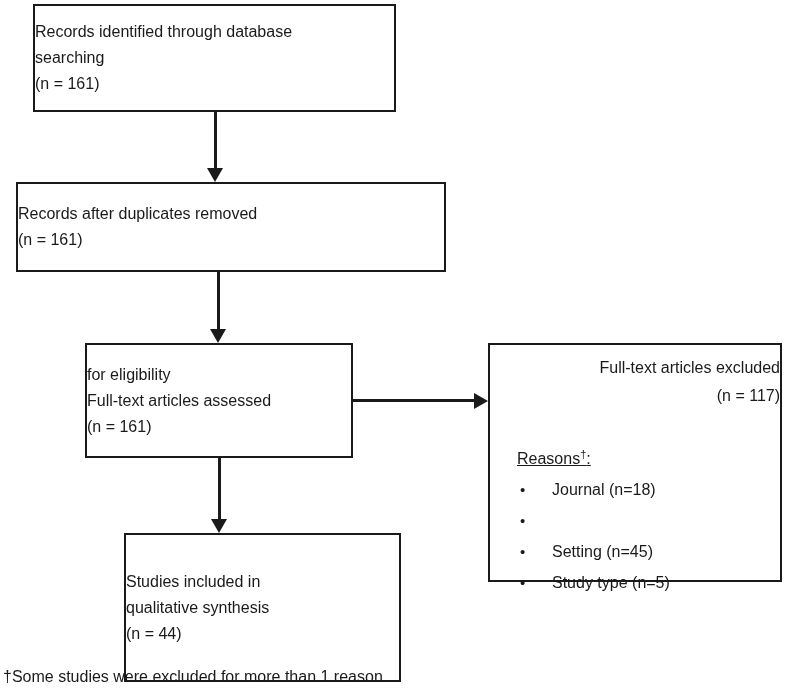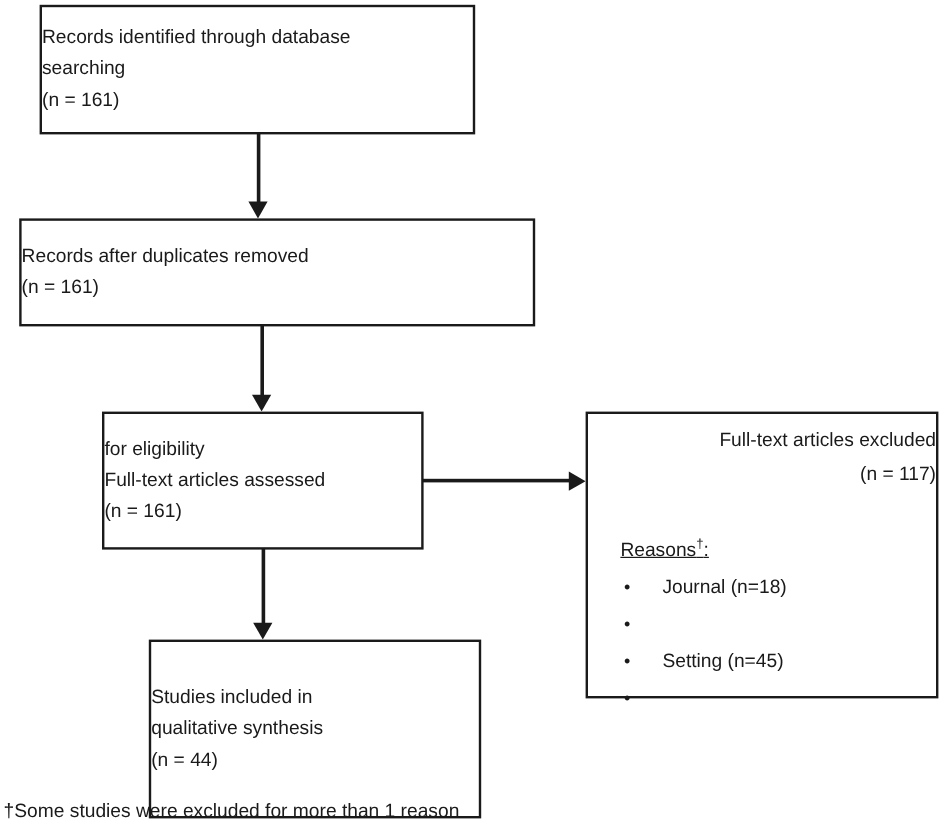--- a/index.html
+++ b/index.html
@@ -157,20 +157,21 @@
         </div>
         <div class="bullet-row">
           <span class="bullet-dot">•</span>
         </div>
         <div class="bullet-row">
           <span class="bullet-dot">•</span>
           <span>Setting (n=45)</span>
         </div>
         <div class="bullet-row">
           <span class="bullet-dot">•</span>
+          <span>Study type (n=5)</span>
         </div>
       </div>
     </div>
   </div>
 
   <div class="vline a3-line"></div>
   <div class="head-down a3-head"></div>
 
   <div class="flowbox box-included">
     <div class="bline">Studies included in</div>

